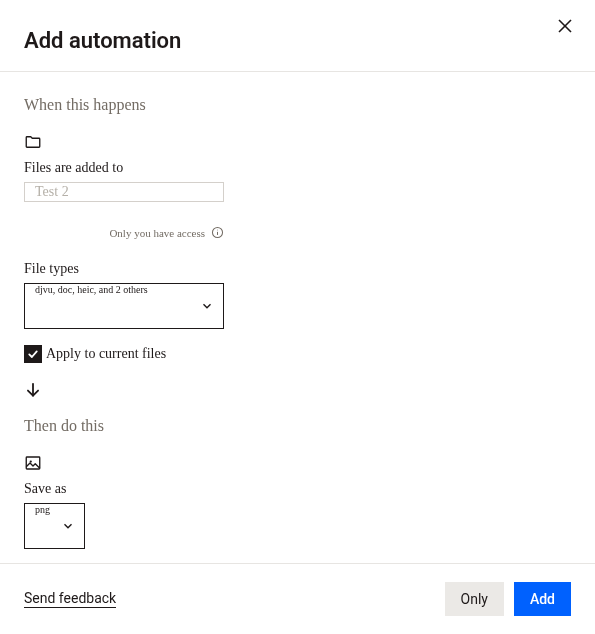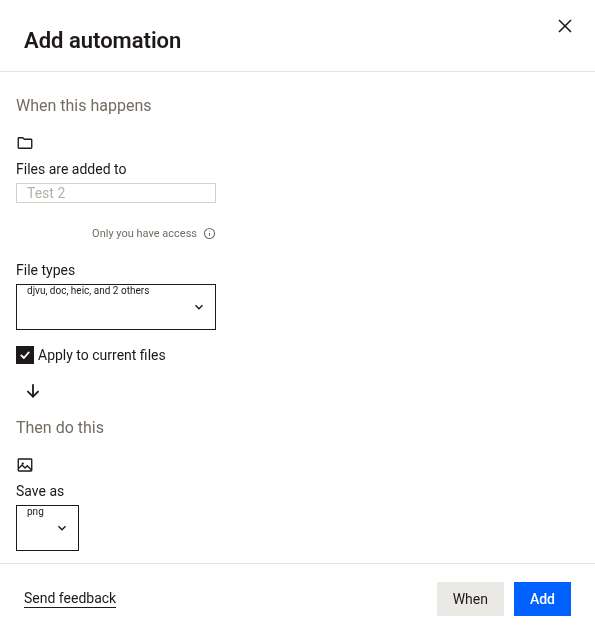--- a/index.html
+++ b/index.html
@@ -24,21 +24,22 @@
   }
   .close {
     position: absolute;
     top: 14px;
     right: 18px;
     cursor: pointer;
     color: #1e1919;
     padding: 4px;
   }
   .content {
-    padding: 18px 24px 0 16px;
+    padding: 18px 24px 0 24px;
+    font-family: Liberation Serif, serif;
   }
   .section-label {
     font-size: 16px;
     color: #736c64;
     margin: 6px 0 18px 0;
   }
   .row {
     display: flex;
     align-items: flex-start;
     margin-bottom: 6px;
@@ -256,16 +257,16 @@
           <polyline points="4,6 8,10 12,6"></polyline>
         </svg>
       </div>
     </div>
   </div>
 </div>
 
 <div class="footer">
   <a class="feedback">Send feedback</a>
   <div class="footer-buttons">
-    <button class="btn btn-back">When</button>
+    <button class="btn btn-back">Only</button>
     <button class="btn btn-add">Add</button>
   </div>
 </div>
 
 </body></html>

